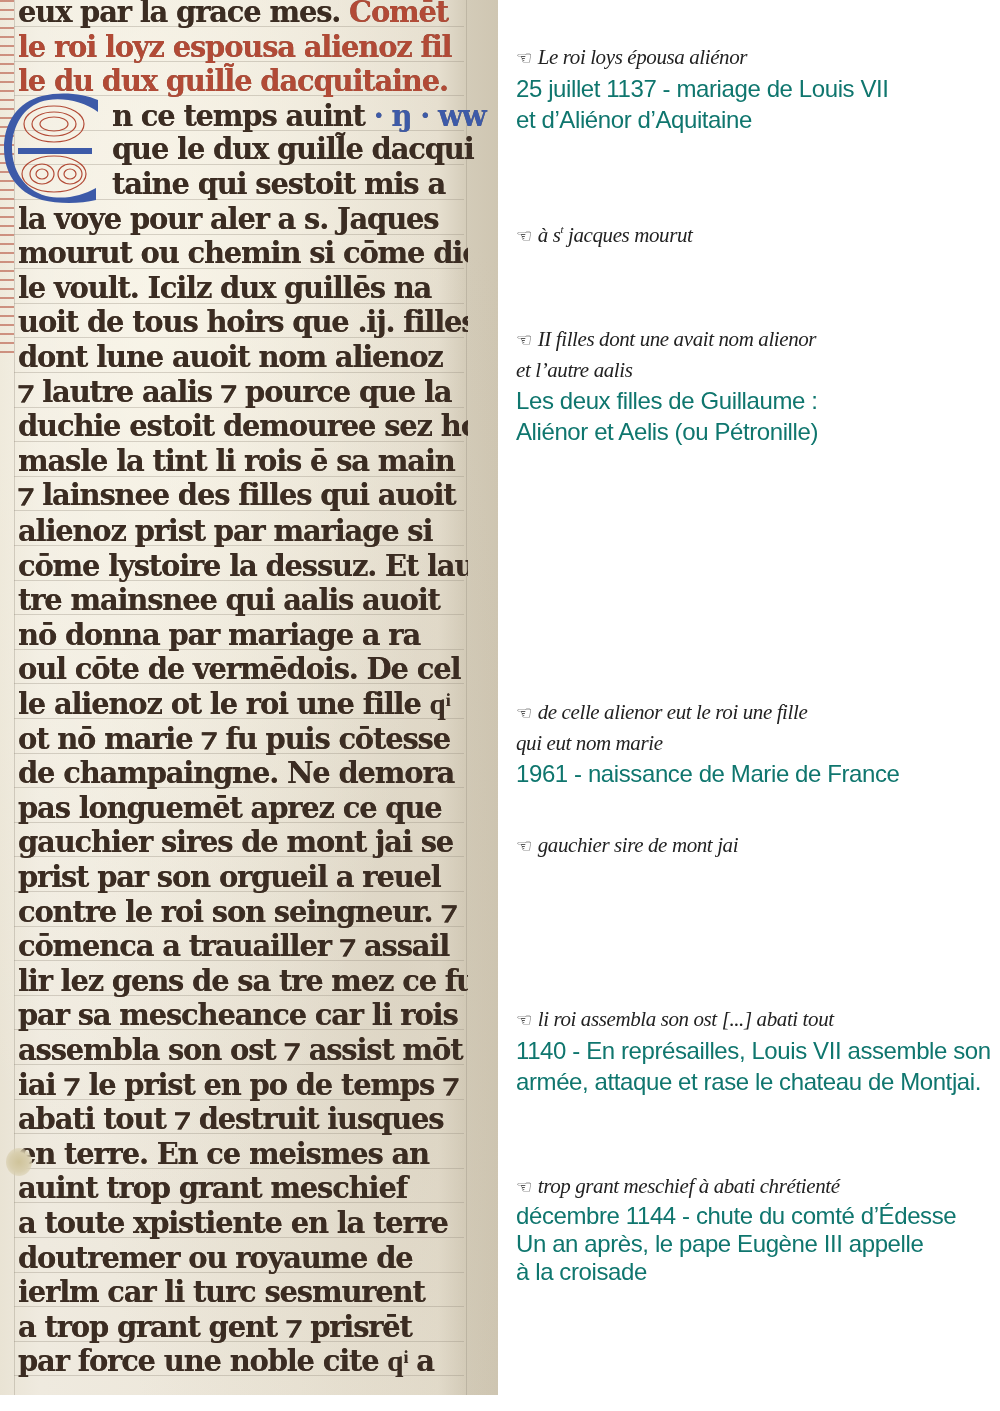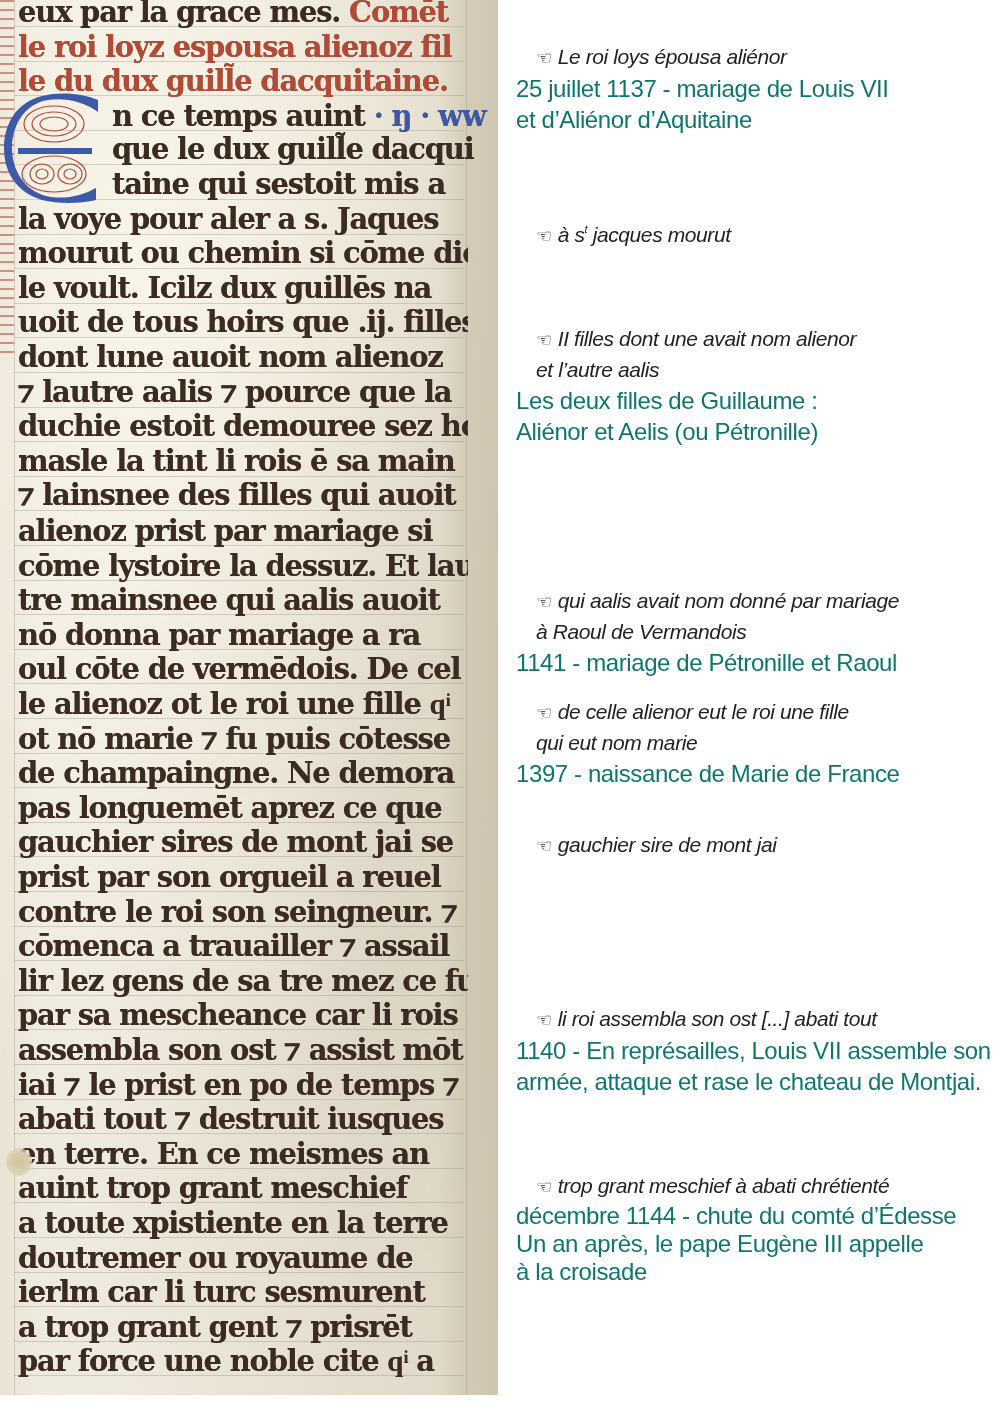--- a/index.html
+++ b/index.html
@@ -45,22 +45,22 @@
   .stain {
     position: absolute; left: 6px; top: 1148px; width: 26px; height: 28px; border-radius: 50%;
     background: radial-gradient(circle, #cfc39a 0%, #d8ceae 50%, rgba(220,210,180,0) 100%);
   }
   
   .notes {
     position: absolute; left: 498px; top: 0; width: 502px; height: 1411px; background: #ffffff;
   }
   .note { position: absolute; left: 18px; width: 480px; }
   .note-head {
-    font-family: Liberation Sans, sans-serif; font-style: italic;
-    font-size: 21px; line-height: 30px; color: #222; letter-spacing: -0.4px; margin-left: 20px;
+    font-family: Liberation Serif, serif; font-style: italic;
+    font-size: 21px; line-height: 30px; color: #222; letter-spacing: -0.4px;
   }
   .note-head .hand { font-style: normal; font-size: 18px; margin-right: 6px; color: #222; }
   .note-body {
     font-family: Liberation Sans, sans-serif; font-size: 24px; line-height: 31px;
     color: #0f766e; letter-spacing: -0.4px; white-space: pre-line;
   }
   .note-head .txt { white-space: pre-line; }
   sup.s { font-size: 11px; vertical-align: 9px; }
 </style>
 </head>
@@ -191,34 +191,27 @@
 
   <div class="note" style="top:324px">
     <div class="note-head">
       <span class="hand">☜</span><span class="txt">II filles dont une avait nom alienor
 et l’autre aalis</span>
     </div>
     <div class="note-body">Les deux filles de Guillaume :
 Aliénor et Aelis (ou Pétronille)</div>
   </div>
 
-  <div class="note" style="top:586px">
-    <div class="note-head">
-      <span class="hand">☜</span><span class="txt">qui aalis avait nom donné par mariage
- à Raoul de Vermandois</span>
-    </div>
-    <div class="note-body">1141 - mariage de Pétronille et Raoul</div>
-  </div>
 
   <div class="note" style="top:697px">
     <div class="note-head">
       <span class="hand">☜</span><span class="txt">de celle alienor eut le roi une fille
 qui eut nom marie</span>
     </div>
-    <div class="note-body">1397 - naissance de Marie de France</div>
+    <div class="note-body">1961 - naissance de Marie de France</div>
   </div>
 
   <div class="note" style="top:830px">
     <div class="note-head">
       <span class="hand">☜</span><span class="txt">gauchier sire de mont jai</span>
     </div>
   </div>
 
   <div class="note" style="top:1004px">
     <div class="note-head">

